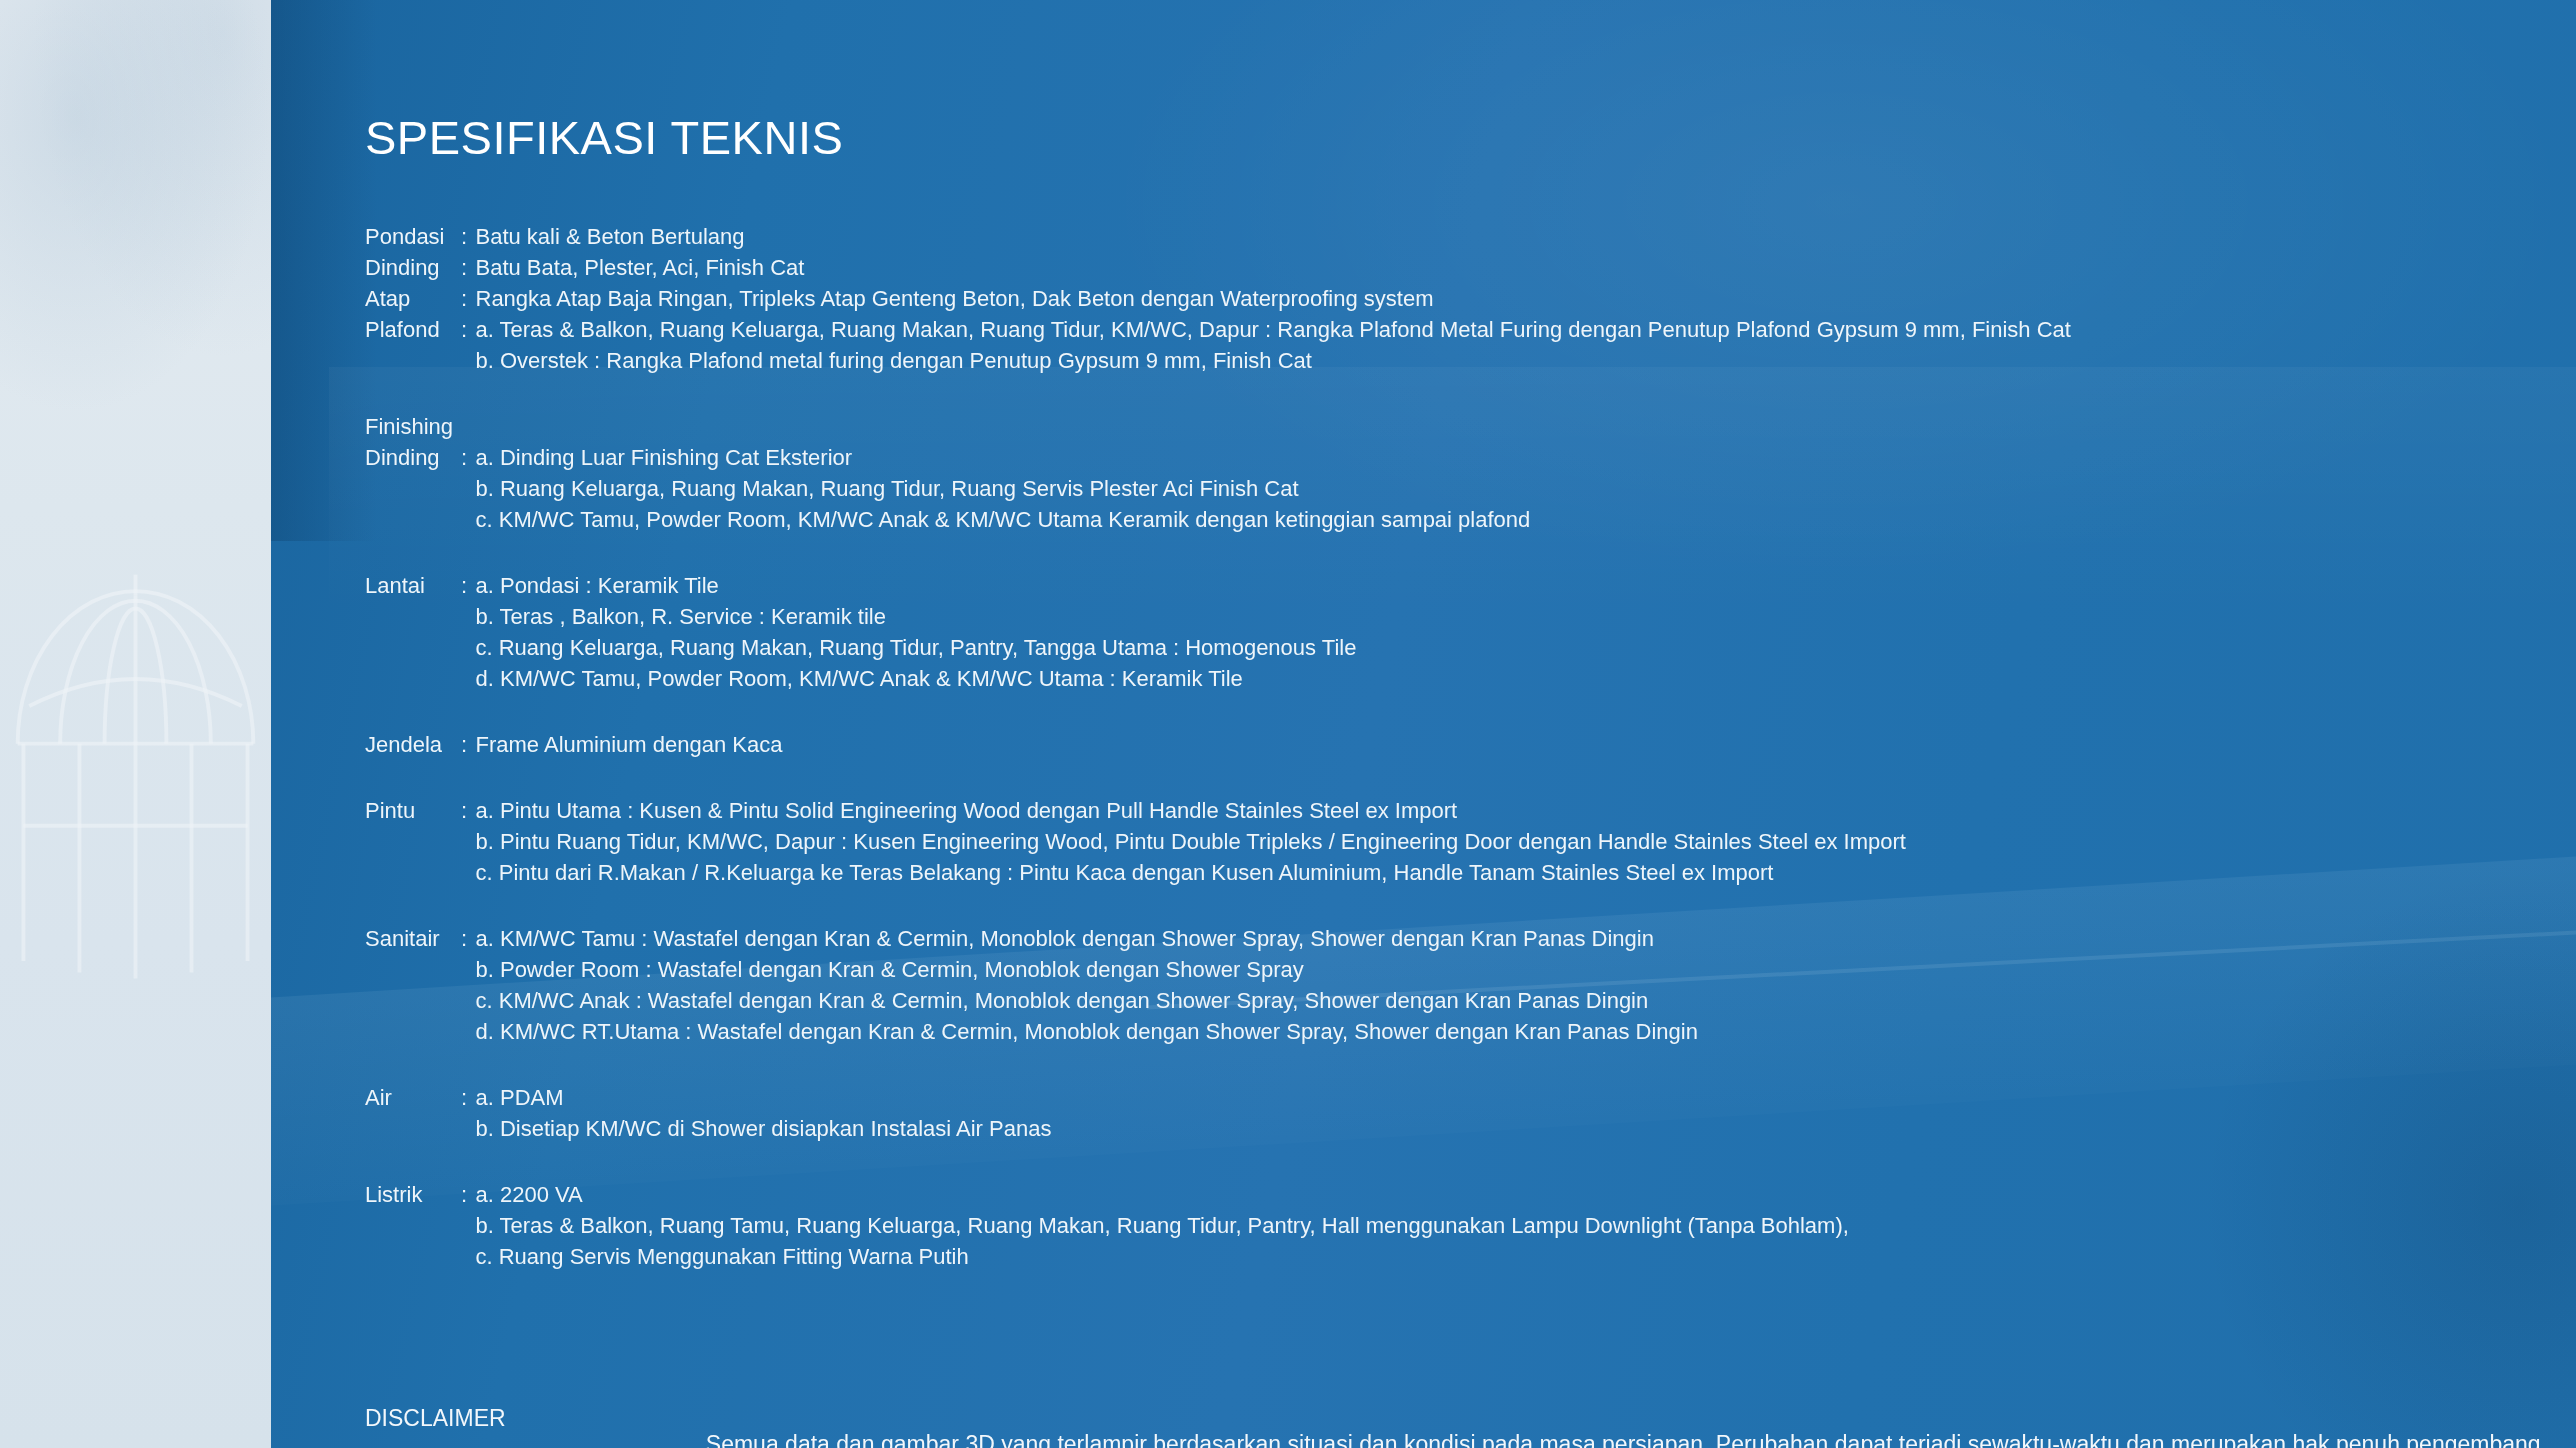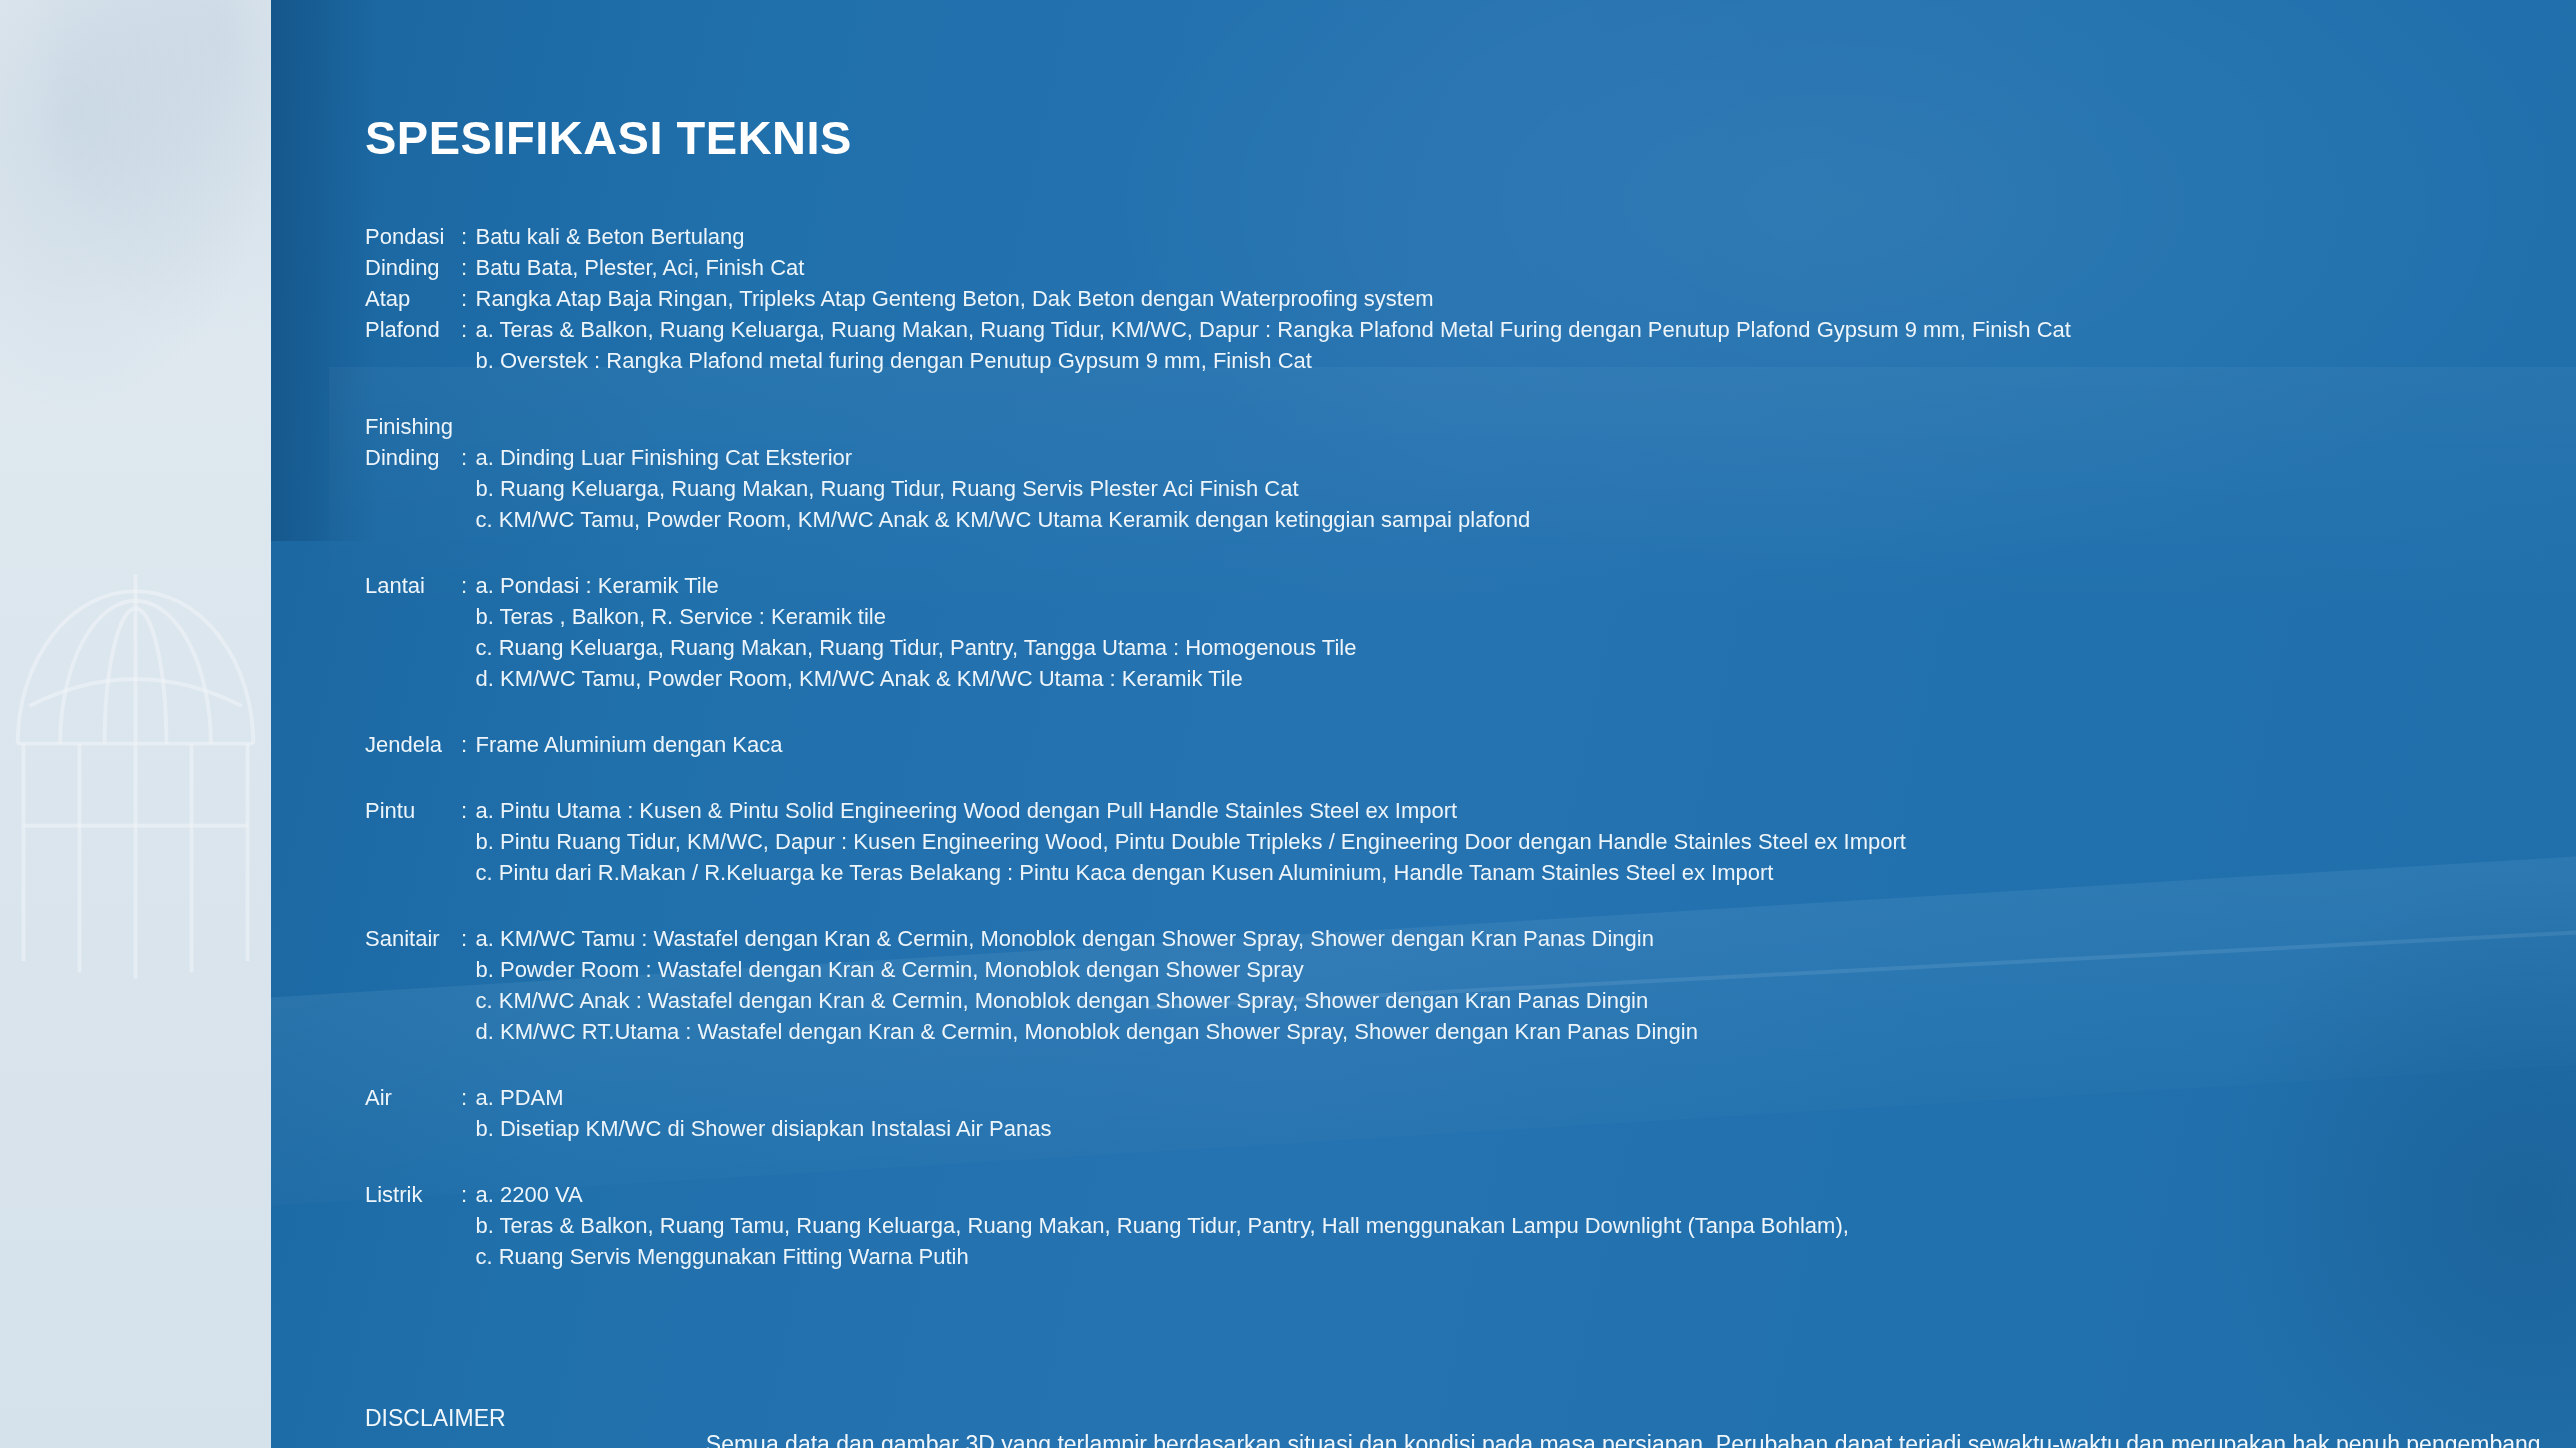--- a/index.html
+++ b/index.html
@@ -27,21 +27,21 @@
   .strip{position:absolute;left:0;top:0;width:271px;height:1449px;
     background:linear-gradient(180deg,#e4ebf1 0%,#dde7ee 35%,#d9e4ed 65%,#d6e2eb 100%);}
   .strip-foliage{position:absolute;top:0;left:0;right:0;height:415px;
     background:
       radial-gradient(ellipse at 28% 28%,rgba(165,190,210,0.35),rgba(165,190,210,0) 70%),
       radial-gradient(ellipse at 82% 8%,rgba(165,190,210,0.30),rgba(165,190,210,0) 60%);}
   .strip-dome{position:absolute;left:7.7px;top:536px;opacity:0.55;}
 
   
   .title{position:absolute;left:365px;top:110px;margin:0;
-    font-size:47px;font-weight:bold;color:#ffffff;letter-spacing:0.5px;white-space:nowrap;}
+    font-size:47px;font-weight:normal;color:#ffffff;letter-spacing:0.5px;white-space:nowrap;}
   .specs{position:absolute;left:365px;top:221px;right:29px;
     color:#eef5fa;font-size:22px;line-height:31px;}
   .row{display:flex;}
   .row .label{flex:0 0 96px;white-space:nowrap;}
   .row .colon{flex:0 0 14.5px;}
   .row .items{flex:1;min-width:0;}
   .line{white-space:nowrap;}
   .block-gap{margin-top:35px;}
   .disclaimer{margin-top:133px;font-size:23px;line-height:26px;color:#f2f7fb;}
   .disclaimer .d-body{white-space:nowrap;text-align:right;}

